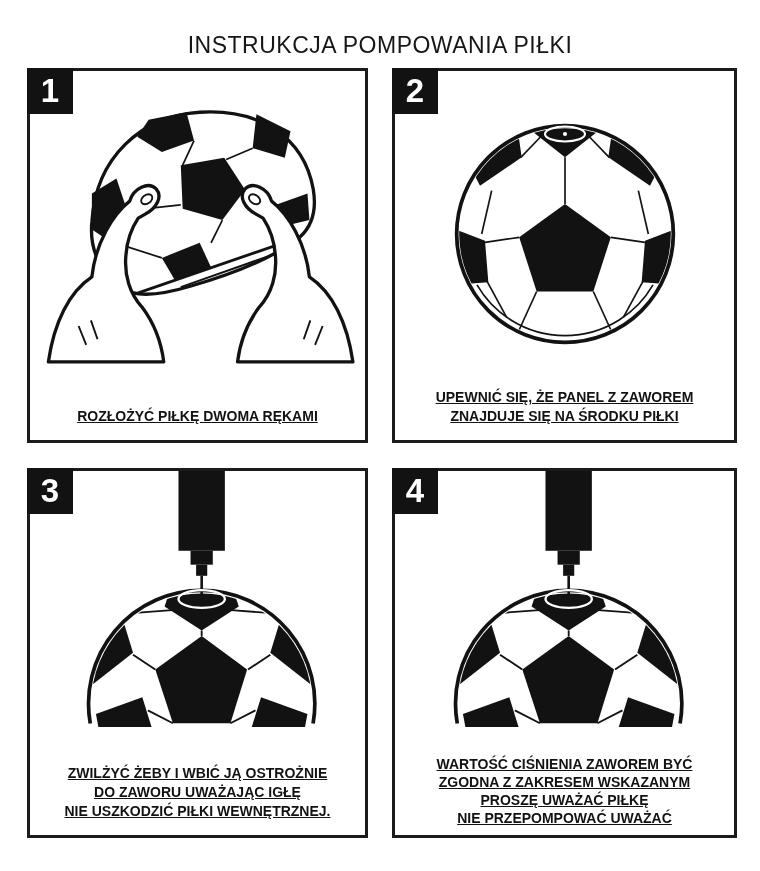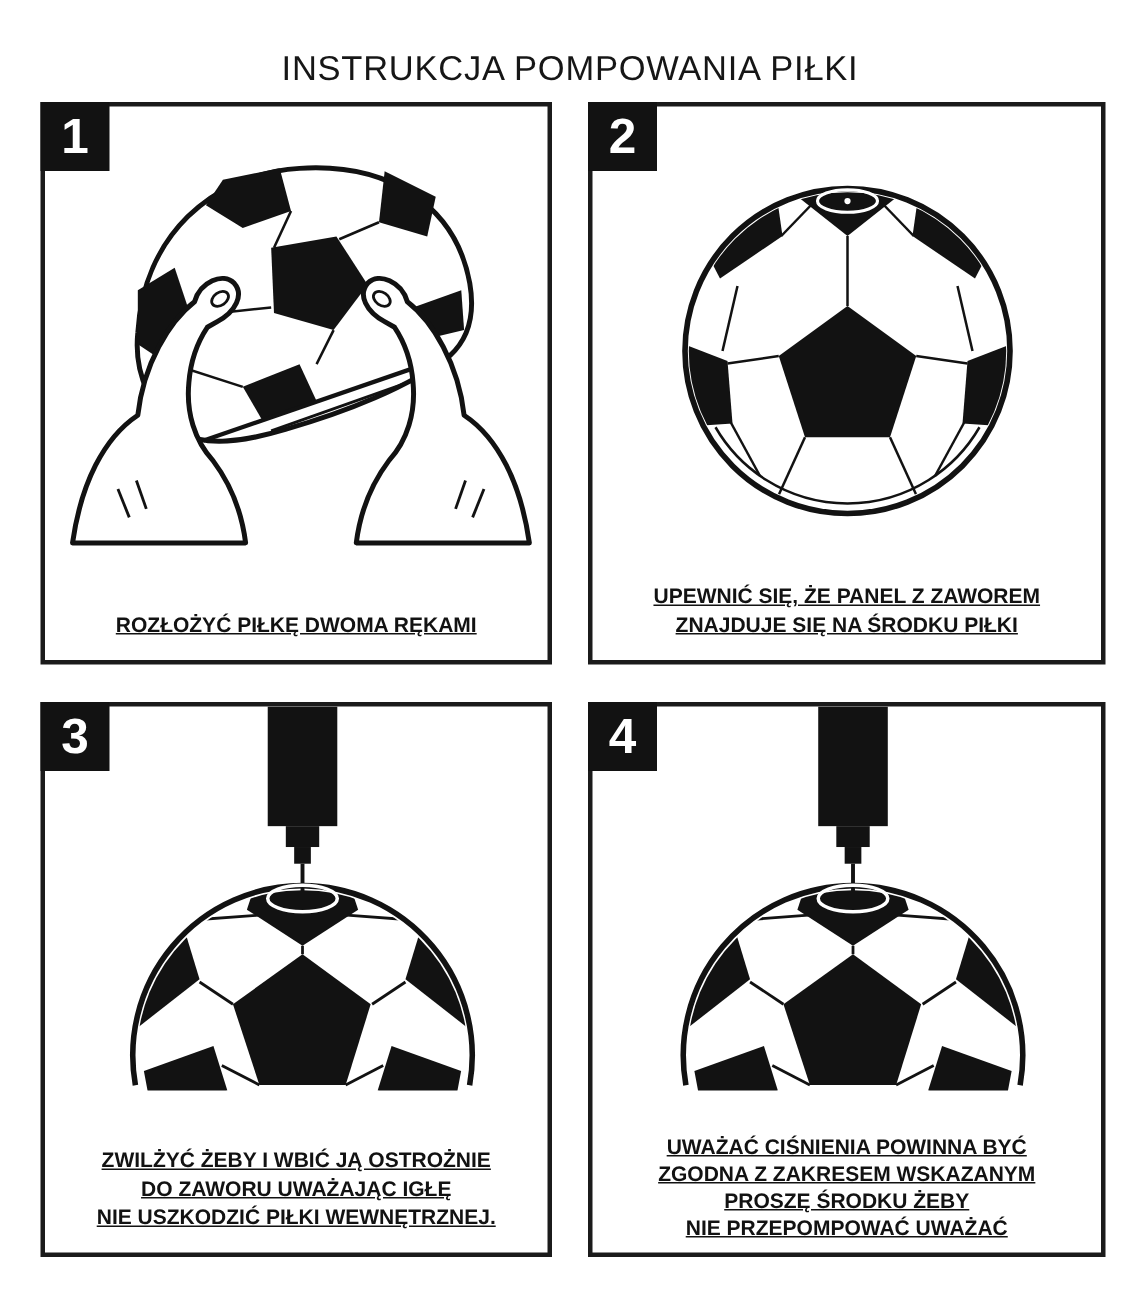--- a/index.html
+++ b/index.html
@@ -205,21 +205,21 @@
                 <path d="M 203,272 L 230,258"></path>
               <path d="M 172,172 L 172,178"></path>
             </g>
           </g>
           <g>
             <ellipse cx="172" cy="138" rx="25" ry="9.5" fill="none" stroke="#ffffff" stroke-width="2.5"></ellipse>
           </g>
         </g>
       </svg>
       <div class="caption cap-tight">
-        <div>UWAŻAĆ CIŚNIENIA POWINNA BYĆ</div>
+        <div>WARTOŚĆ CIŚNIENIA ZAWOREM BYĆ</div>
         <div>ZGODNA Z ZAKRESEM WSKAZANYM</div>
-        <div>PROSZĘ ŚRODKU ŻEBY</div>
+        <div>PROSZĘ UWAŻAĆ PIŁKĘ</div>
         <div>NIE PRZEPOMPOWAĆ UWAŻAĆ</div>
       </div>
     </div>
 
   </div>
 </div>
 
 </body></html>

